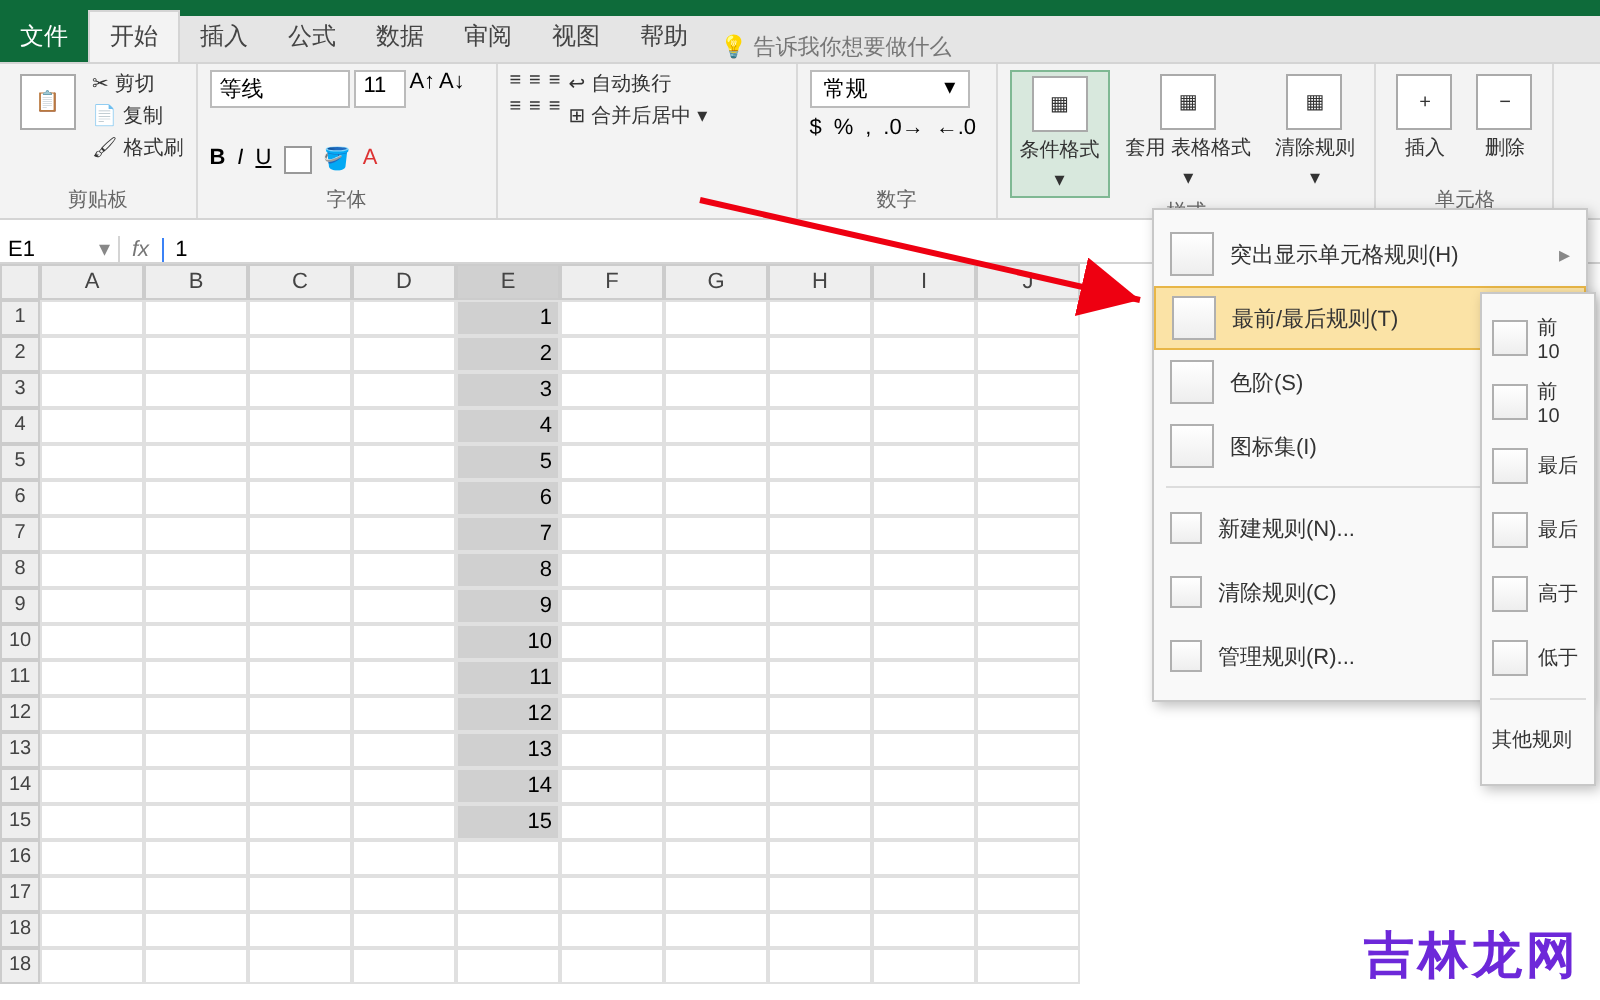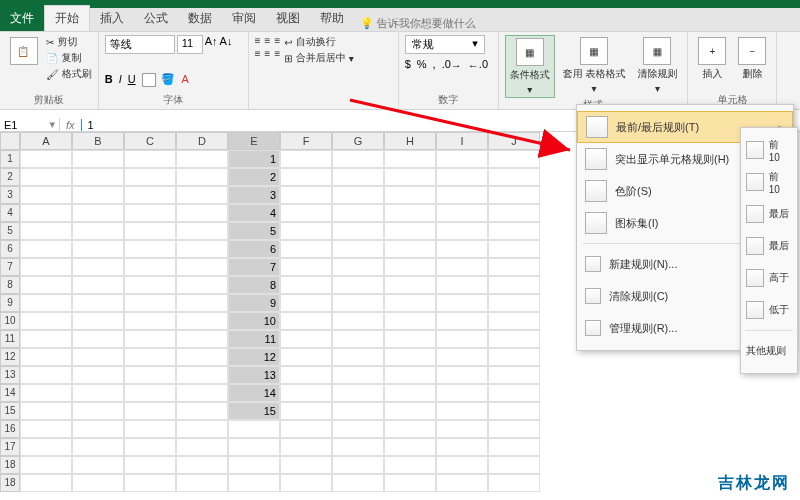--- a/index.html
+++ b/index.html
@@ -41,28 +41,28 @@
 .cell.sel { background: #d0d0d0; }
 
 .dropdown { position: absolute; top: 104px; left: 576px; width: 218px; background: #f9f9f9; border: 1px solid #c8c8c8; box-shadow: 2px 2px 6px rgba(0,0,0,.25); padding: 6px 0; }
 .dd-item { height: 32px; display: flex; align-items: center; gap: 8px; padding: 0 8px; font-size: 11px; color: #333; }
 .dd-item.hover { background: #fbe3a6; border: 1px solid #e8b647; }
 .dd-item .arrow { margin-left: auto; color: #888; }
 .dd-sep { height: 1px; background: #ddd; margin: 4px 6px; }
 .dd-ic { width: 22px; height: 22px; border: 1px solid #b0b0b0; background: linear-gradient(#fff,#eee); display: inline-block; }
 .dd-ic.small { width: 16px; height: 16px; }
 
-.submenu { position: absolute; top: 127px; left: 740px; width: 58px; background: #f9f9f9; border: 1px solid #c8c8c8; box-shadow: 2px 2px 6px rgba(0,0,0,.25); padding: 6px 0; }
+.submenu { position: absolute; top: 146px; left: 740px; width: 58px; background: #f9f9f9; border: 1px solid #c8c8c8; box-shadow: 2px 2px 6px rgba(0,0,0,.25); padding: 6px 0; }
 .sub-item { height: 32px; display: flex; align-items: center; gap: 5px; padding: 0 5px; font-size: 10px; color: #333; }
 .sub-item .dd-ic { width: 18px; height: 18px; }
 .sub-sep { height: 1px; background: #ddd; margin: 4px 4px; }
 
 .red-arrow { position: absolute; pointer-events: none; top: 0; left: 0; }
 
-.watermark { position: absolute; right: 10px; bottom: 6px; font-size: 16px; color: #0369a1; font-weight: 600; letter-spacing: 2px; }
+.watermark { position: absolute; right: 10px; bottom: 6px; font-size: 25px; color: #6d28d9; font-weight: 600; letter-spacing: 2px; }
 </style>
 </head>
 <body>
 
 <div class="titlebar"></div>
 
 <div class="tabs">
   <div class="tab file">文件</div>
   <div class="tab active">开始</div>
   <div class="tab">插入</div>
@@ -443,28 +443,28 @@
         <div class="cell"></div>
         <div class="cell"></div>
         <div class="cell"></div>
         <div class="cell"></div>
         <div class="cell"></div>
       </div>
     </div>
 </div>
 
 <div class="dropdown">
+  <div class="dd-item">
+      <span class="dd-ic"></span>
+      <span>突出显示单元格规则(H)</span>
+      <span class="arrow">▸</span>
+    </div>
   <div class="dd-item hover">
       <span class="dd-ic"></span>
       <span>最前/最后规则(T)</span>
-      <span class="arrow">▸</span>
-    </div>
-  <div class="dd-item">
-      <span class="dd-ic"></span>
-      <span>突出显示单元格规则(H)</span>
       <span class="arrow">▸</span>
     </div>
   <div class="dd-item">
       <span class="dd-ic"></span>
       <span>色阶(S)</span>
       <span class="arrow">▸</span>
     </div>
   <div class="dd-item">
       <span class="dd-ic"></span>
       <span>图标集(I)</span>

